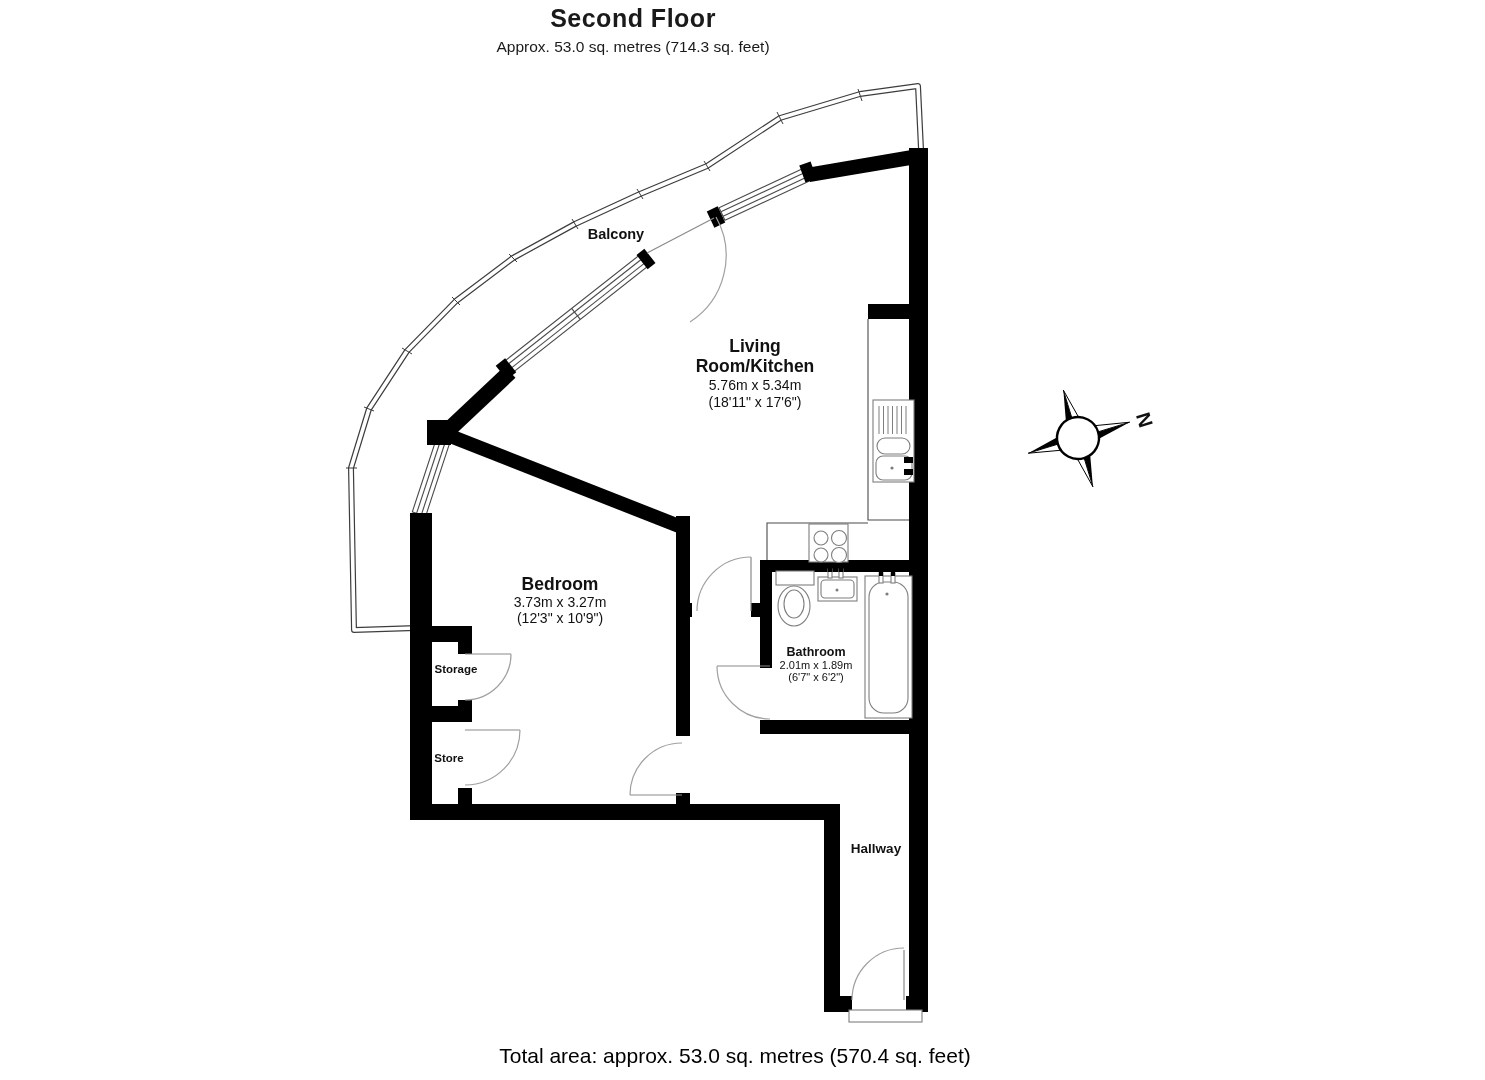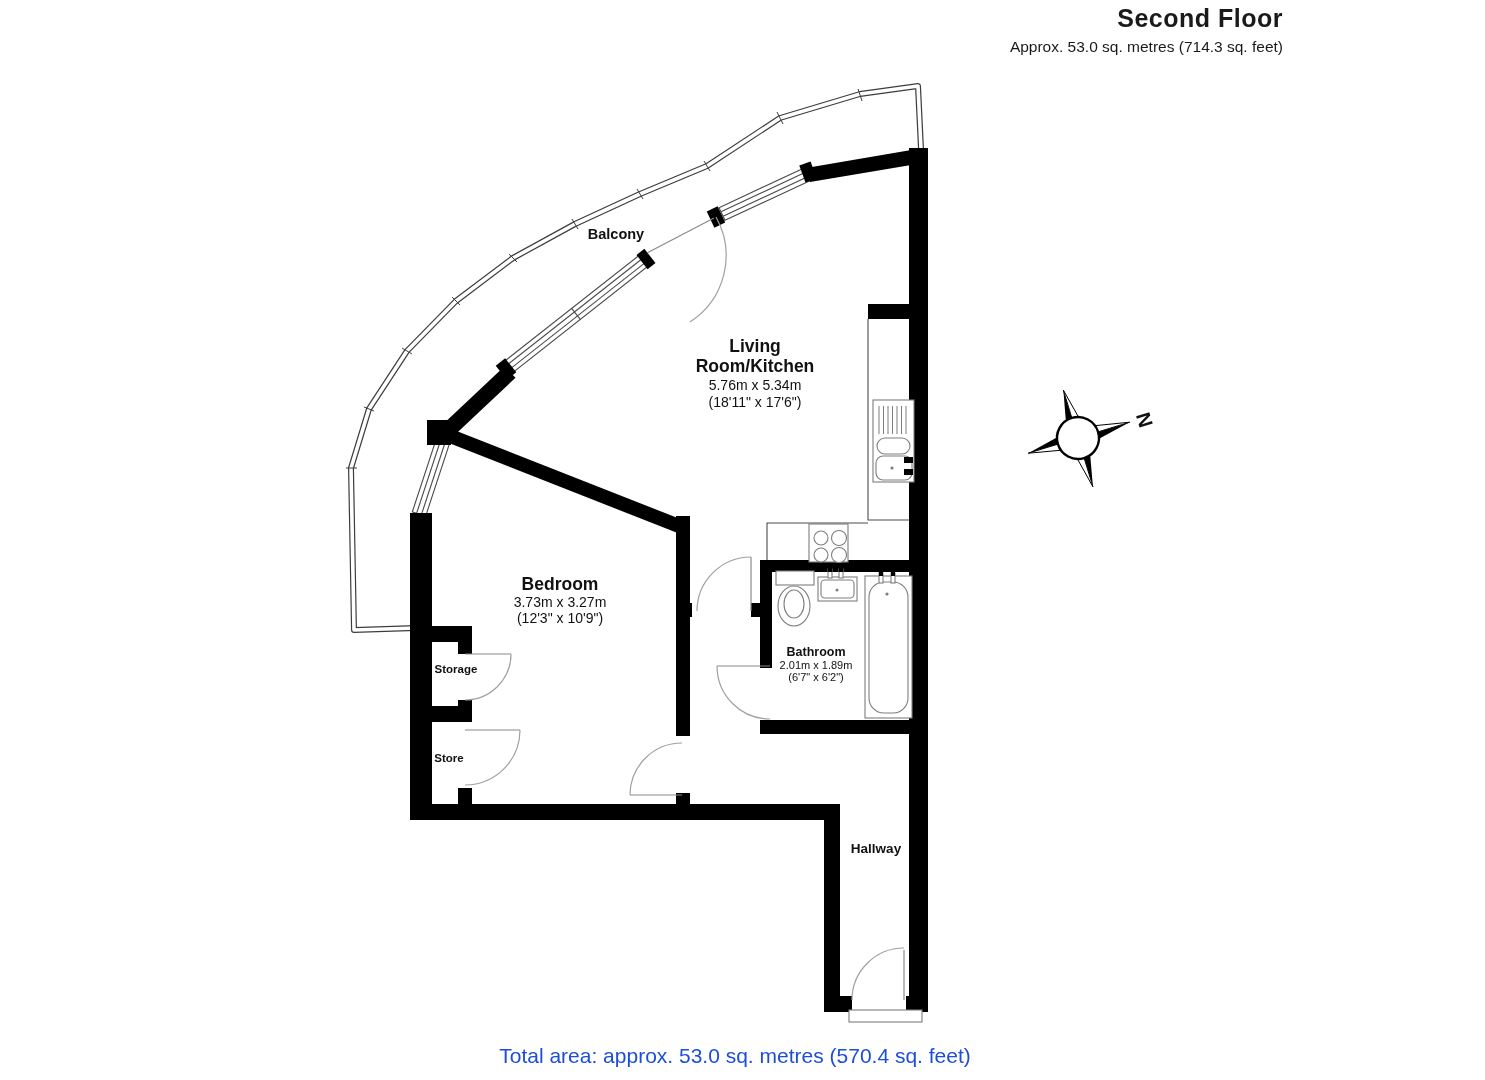--- a/index.html
+++ b/index.html
@@ -1,22 +1,22 @@
 <!DOCTYPE html>
 <html><head>
 <meta charset="utf-8">
 <style>
   html,body{margin:0;padding:0;background:#ffffff;}
   #stage{position:relative;width:1485px;height:1080px;background:#fff;overflow:hidden;
          font-family:"Liberation Sans", sans-serif;}
-  .header{position:absolute;top:4px;left:0;width:1266px;text-align:right;color:#1a1a1a;margin-left:17px;}
+  .header{position:absolute;top:4px;left:0;width:1266px;text-align:center;color:#1a1a1a;}
   .header .title{font-size:25px;font-weight:bold;letter-spacing:0.5px;}
   .header .subtitle{font-size:15.5px;margin-top:5px;}
   .footer{position:absolute;top:1044px;left:0;width:1470px;text-align:center;
-          font-size:21px;color:#1d4ed8;}
+          font-size:21px;color:#000000;}
   svg{position:absolute;top:0;left:0;}
   .wall{fill:#000;stroke:none;}
   .thin{stroke:#4a4a4a;stroke-width:1.1;fill:none;}
   .win{fill:#fff;stroke:#4a4a4a;stroke-width:1.1;}
   .arc{stroke:#a0a0a0;stroke-width:1.2;fill:none;}
   .leaf{stroke:#8a8a8a;stroke-width:1.2;fill:none;}
   .fix{stroke:#7e7e7e;stroke-width:1.1;fill:#fff;}
   .fixd{fill:#7e7e7e;stroke:none;}
   .lbl{fill:#111;font-family:"Liberation Sans", sans-serif;}
   .b{font-weight:bold;}

